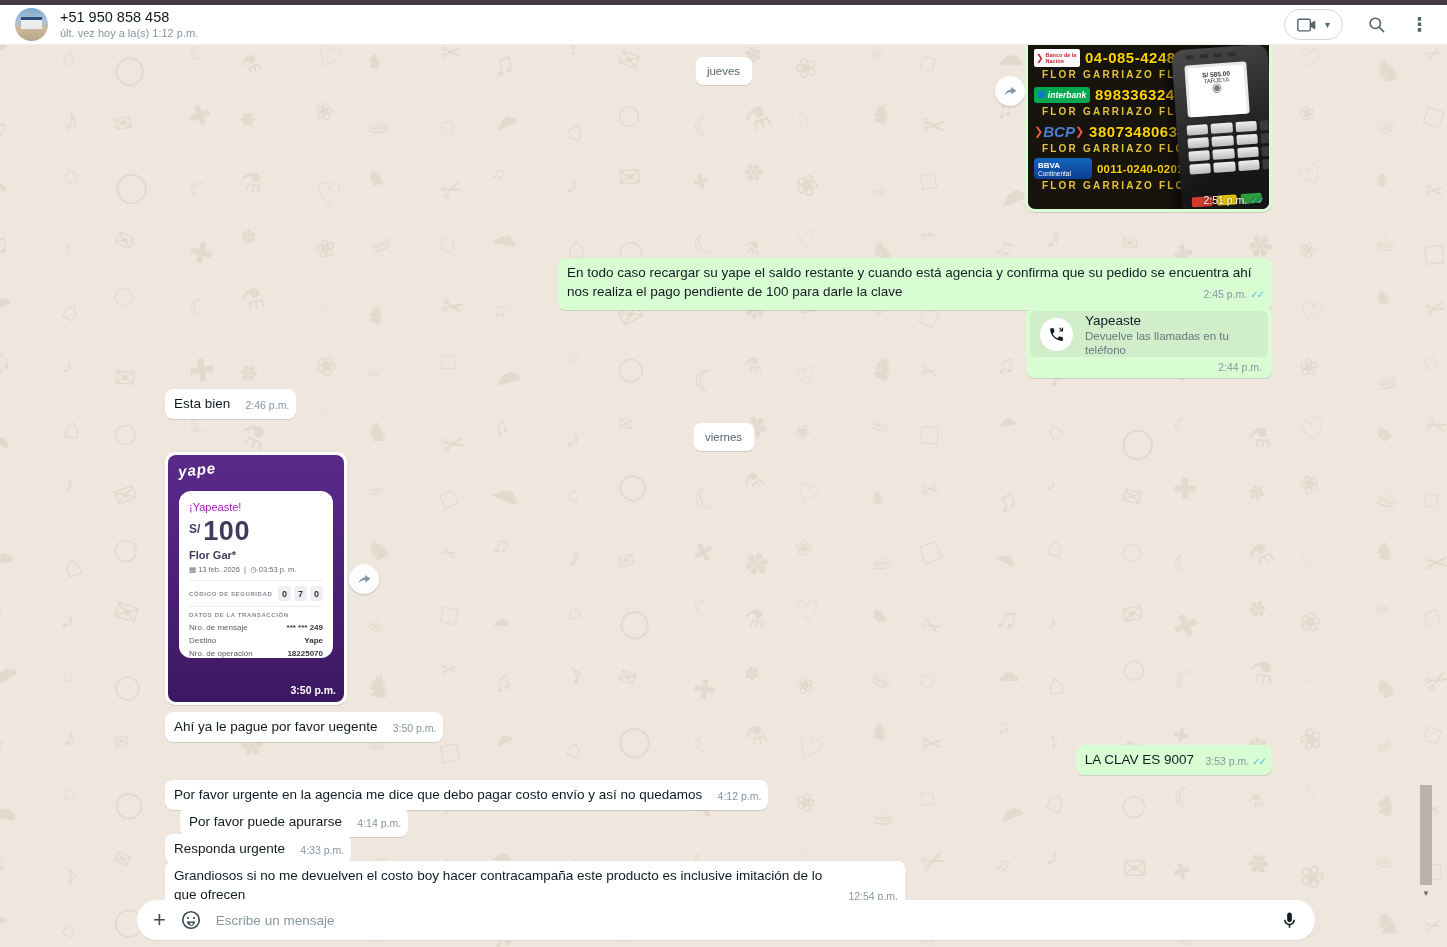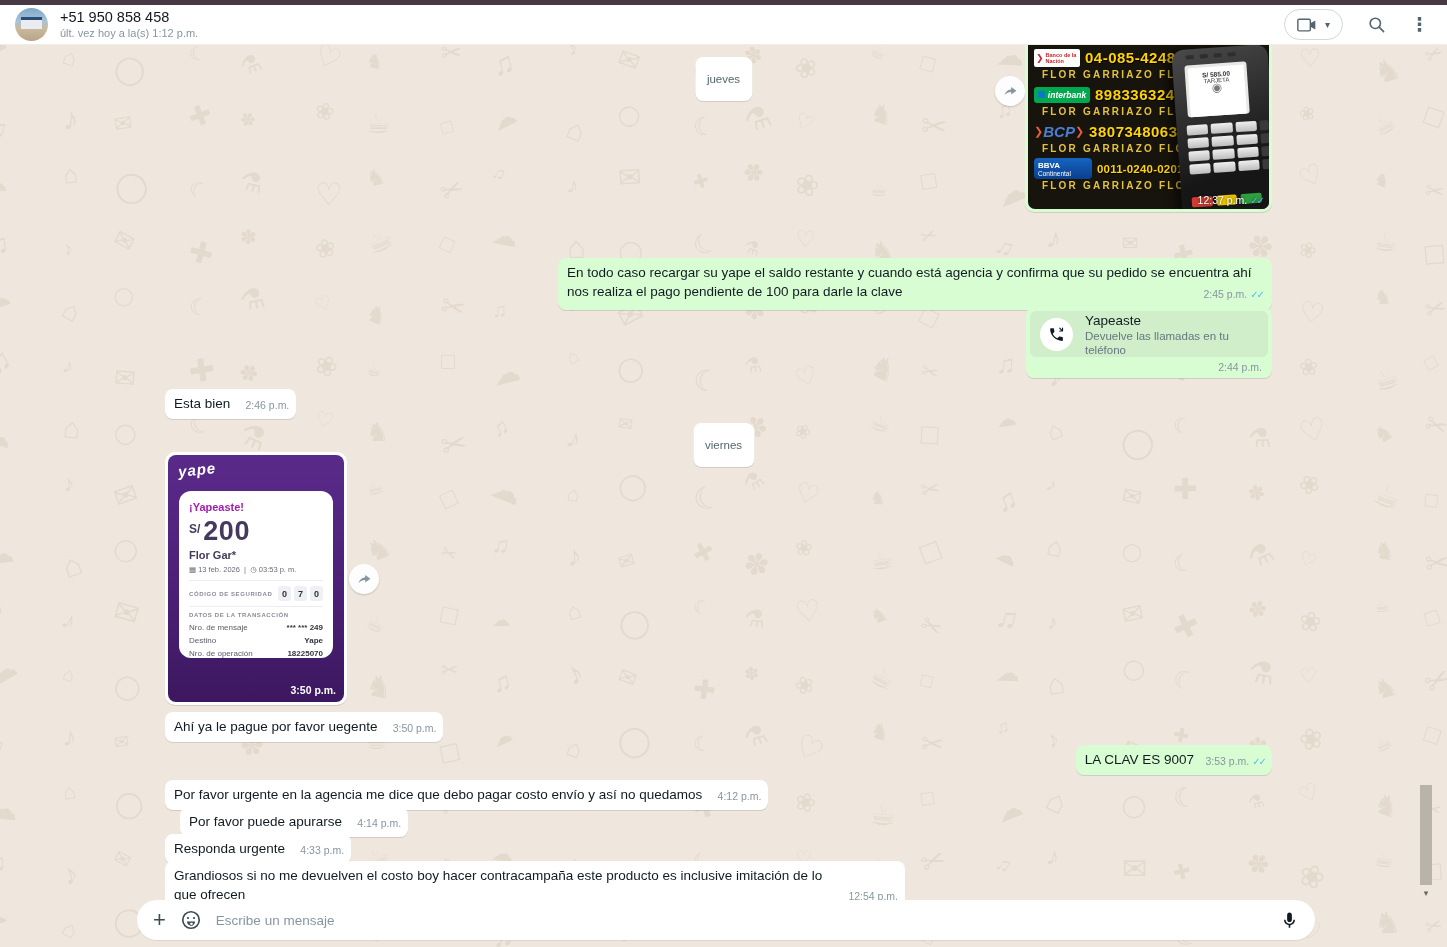--- a/index.html
+++ b/index.html
@@ -21,21 +21,21 @@
   .hdr-icon { color:#54656f; display:flex; align-items:center; cursor:pointer; }
   .kebab { font-size:19px; line-height:19px; color:#54656f; font-weight:bold; cursor:pointer; }
   .caret { font-size:10px; color:#54656f; }
 
   
   .chat { position:absolute; top:45px; left:0; right:0; bottom:0; background:#efe7dd; overflow:hidden; }
   #doodles { position:absolute; inset:0; z-index:0; pointer-events:none; }
   #doodles span { position:absolute; color:rgba(146,125,103,0.13); pointer-events:none; }
   .layer { position:absolute; inset:0; z-index:2; }
 
-  .day-pill { position:absolute; left:50%; transform:translateX(-50%); background:#fff; color:#54656f; font-size:11.5px; padding:16px 12px; border-radius:8px; box-shadow:0 1px .5px rgba(11,20,26,.13); }
+  .day-pill { position:absolute; left:50%; transform:translateX(-50%); background:#fff; color:#54656f; font-size:11.5px; padding:8px 12px; border-radius:8px; box-shadow:0 1px .5px rgba(11,20,26,.13); }
 
   
   .bubble { position:absolute; border-radius:8px; font-size:13.5px; color:#111b21; line-height:19px; padding:5px 66px 6px 9px; box-shadow:0 1px .5px rgba(11,20,26,.13); width:max-content; max-width:740px; }
   .b-in  { background:#ffffff; }
   .b-out { background:#d9fdd3; }
   .btime { position:absolute; right:7px; bottom:4px; font-size:10.5px; color:#8696a0; white-space:nowrap; display:flex; align-items:center; gap:3px; }
   .ticks { color:#53bdeb; font-size:10px; letter-spacing:-2px; }
 
   
   .bank-bubble { position:absolute; top:0; right:175px; width:247px; height:167px; background:#d9fdd3; border-radius:0 0 9px 9px; padding:0 3px 3px 3px; box-shadow:0 1px .5px rgba(11,20,26,.13); }
@@ -81,21 +81,21 @@
   .call-icon { width:33px; height:33px; border-radius:50%; background:#fff; display:flex; align-items:center; justify-content:center; flex:0 0 auto; }
   .call-title { font-size:13.5px; color:#111b21; line-height:17px; }
   .call-sub { font-size:11.5px; color:#667781; line-height:14px; }
   .call-time { position:absolute; right:10px; bottom:5px; font-size:10.5px; color:#8696a0; }
 
   
   .yape-bubble { position:absolute; left:165px; width:182px; height:253px; background:#fff; border-radius:10px; padding:3px; box-shadow:0 1px .5px rgba(11,20,26,.13); }
   .yape-img { position:relative; width:176px; height:247px; border-radius:8px; overflow:hidden; background:linear-gradient(180deg,#5a2a8a 0%, #4a1f73 60%, #3c1860 100%); }
   .yape-brand { position:absolute; top:6px; left:10px; color:#fff; font-style:italic; font-weight:bold; font-size:15px; transform:rotate(-6deg); letter-spacing:1px; }
   .yape-card { position:absolute; left:11px; right:11px; top:36px; bottom:44px; background:#fff; border-radius:12px; padding:10px 10px 6px 10px; }
-  .y-title { color:#a21caf; font-weight:bold; font-size:11px; margin-bottom:5px; }
+  .y-title { color:#a21caf; font-weight:normal; font-size:11px; margin-bottom:5px; }
   .y-amt { display:flex; align-items:flex-start; gap:3px; color:#453a5e; margin-bottom:4px; }
   .y-cur { font-size:12px; font-weight:bold; margin-top:4px; }
   .y-num { font-size:27px; font-weight:bold; line-height:27px; letter-spacing:.5px; }
   .y-payee { font-size:11px; font-weight:bold; color:#453a5e; margin-bottom:4px; }
   .y-meta { font-size:7.5px; color:#6b6b7a; margin-bottom:6px; }
   .y-hr { border:none; border-top:1px solid #ececf1; margin:5px 0; }
   .y-sec { display:flex; align-items:center; justify-content:space-between; }
   .y-lbl { font-size:6px; color:#8a8a98; letter-spacing:.6px; font-weight:bold; }
   .y-code { display:flex; gap:3px; }
   .y-code i { width:13px; height:15px; background:#eef0f4; border-radius:3px; font-style:normal; font-size:9px; font-weight:bold; color:#333; display:flex; align-items:center; justify-content:center; }
@@ -601,21 +601,21 @@
                 <i></i>
                 <i></i>
               </div>
             <div class="pos-color">
                 <i class="pc-r"></i>
                 <i class="pc-y"></i>
                 <i class="pc-g"></i>
               </div>
           </div>
           <div class="img-time">
-            <span>12:37 p.m.</span>
+            <span>2:51 p.m.</span>
             <span class="ticks">✓✓</span>
           </div>
         </div>
       </div>
 
 
       <div class="bubble b-out" style="right:175px; top:213px; width:714px; max-width:714px; padding-right:9px;">
         <span>En todo caso recargar su yape el saldo restante y cuando está agencia y confirma que su pedido se encuentra ahí nos realiza el pago pendiente de 100 para darle la clave</span>
         <span class="btime" style="position:static; float:right; margin-top:3px;">
             <span>2:45 p.m.</span>
@@ -648,21 +648,21 @@
 
       <div class="day-pill" style="top:378px;">viernes</div>
 
       <div class="yape-bubble" style="top:407px;">
         <div class="yape-img">
           <div class="yape-brand">yape</div>
           <div class="yape-card">
             <div class="y-title">¡Yapeaste!</div>
             <div class="y-amt">
               <span class="y-cur">S/</span>
-              <span class="y-num">200</span>
+              <span class="y-num">100</span>
             </div>
             <div class="y-payee">Flor Gar*</div>
             <div class="y-meta">
               <span>▦</span>
               <span>13 feb. 2026</span>
               &nbsp;|&nbsp;
               <span>◷</span>
               <span>03:53 p. m.</span>
             </div>
             <hr class="y-hr">

